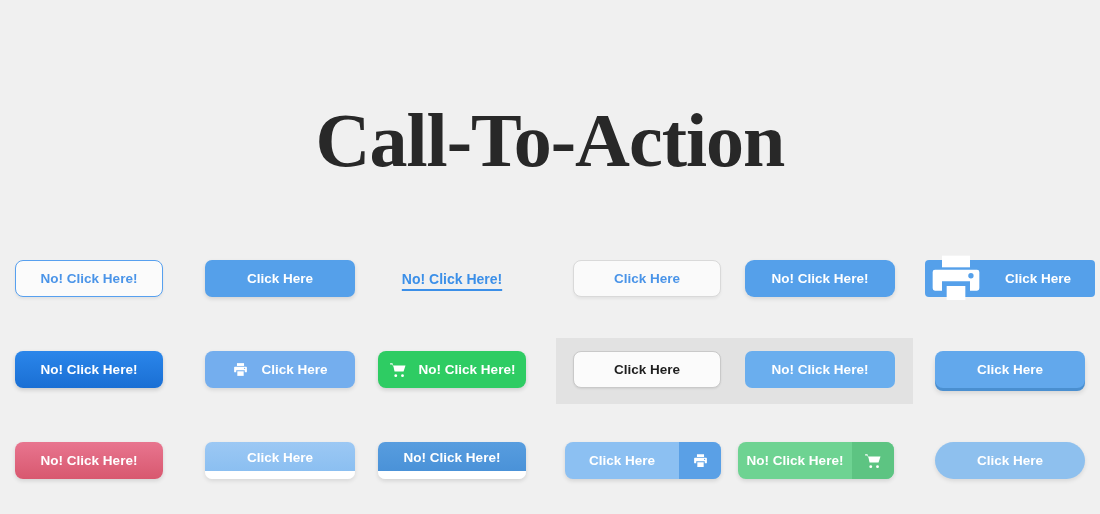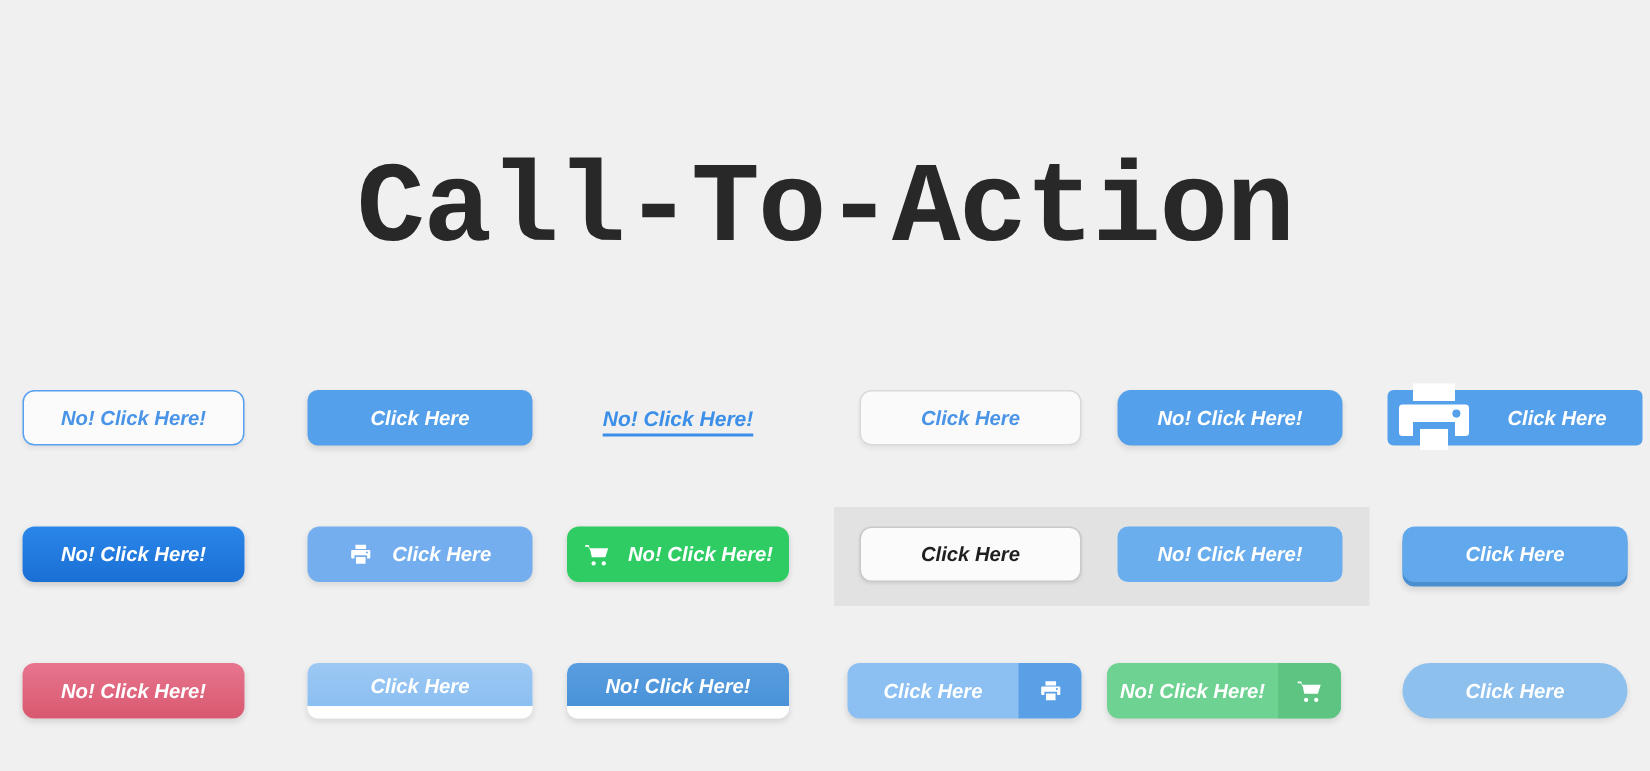--- a/index.html
+++ b/index.html
@@ -14,21 +14,21 @@
     overflow: hidden;
     position: relative;
   }
 
   #page-title {
     position: absolute;
     top: 96px;
     left: 0;
     width: 1100px;
     text-align: center;
-    font-family: Liberation Mono, monospace;
+    font-family: Liberation Serif, serif;
     font-weight: bold;
     font-size: 76px;
     letter-spacing: -1px;
     color: #282828;
     line-height: 88px;
     white-space: nowrap;
   }
 
   
   #highlight-band {
@@ -39,21 +39,20 @@
     height: 66px;
     background: #e2e2e2;
   }
 
   .grid {
     position: absolute;
     left: 0;
     top: 0;
     width: 1100px;
     height: 514px;
-    font-style: italic;
   }
 
   .btn {
     position: absolute;
     box-sizing: border-box;
     display: flex;
     align-items: center;
     justify-content: center;
     font-family: "Liberation Sans", sans-serif;
     font-weight: bold;

